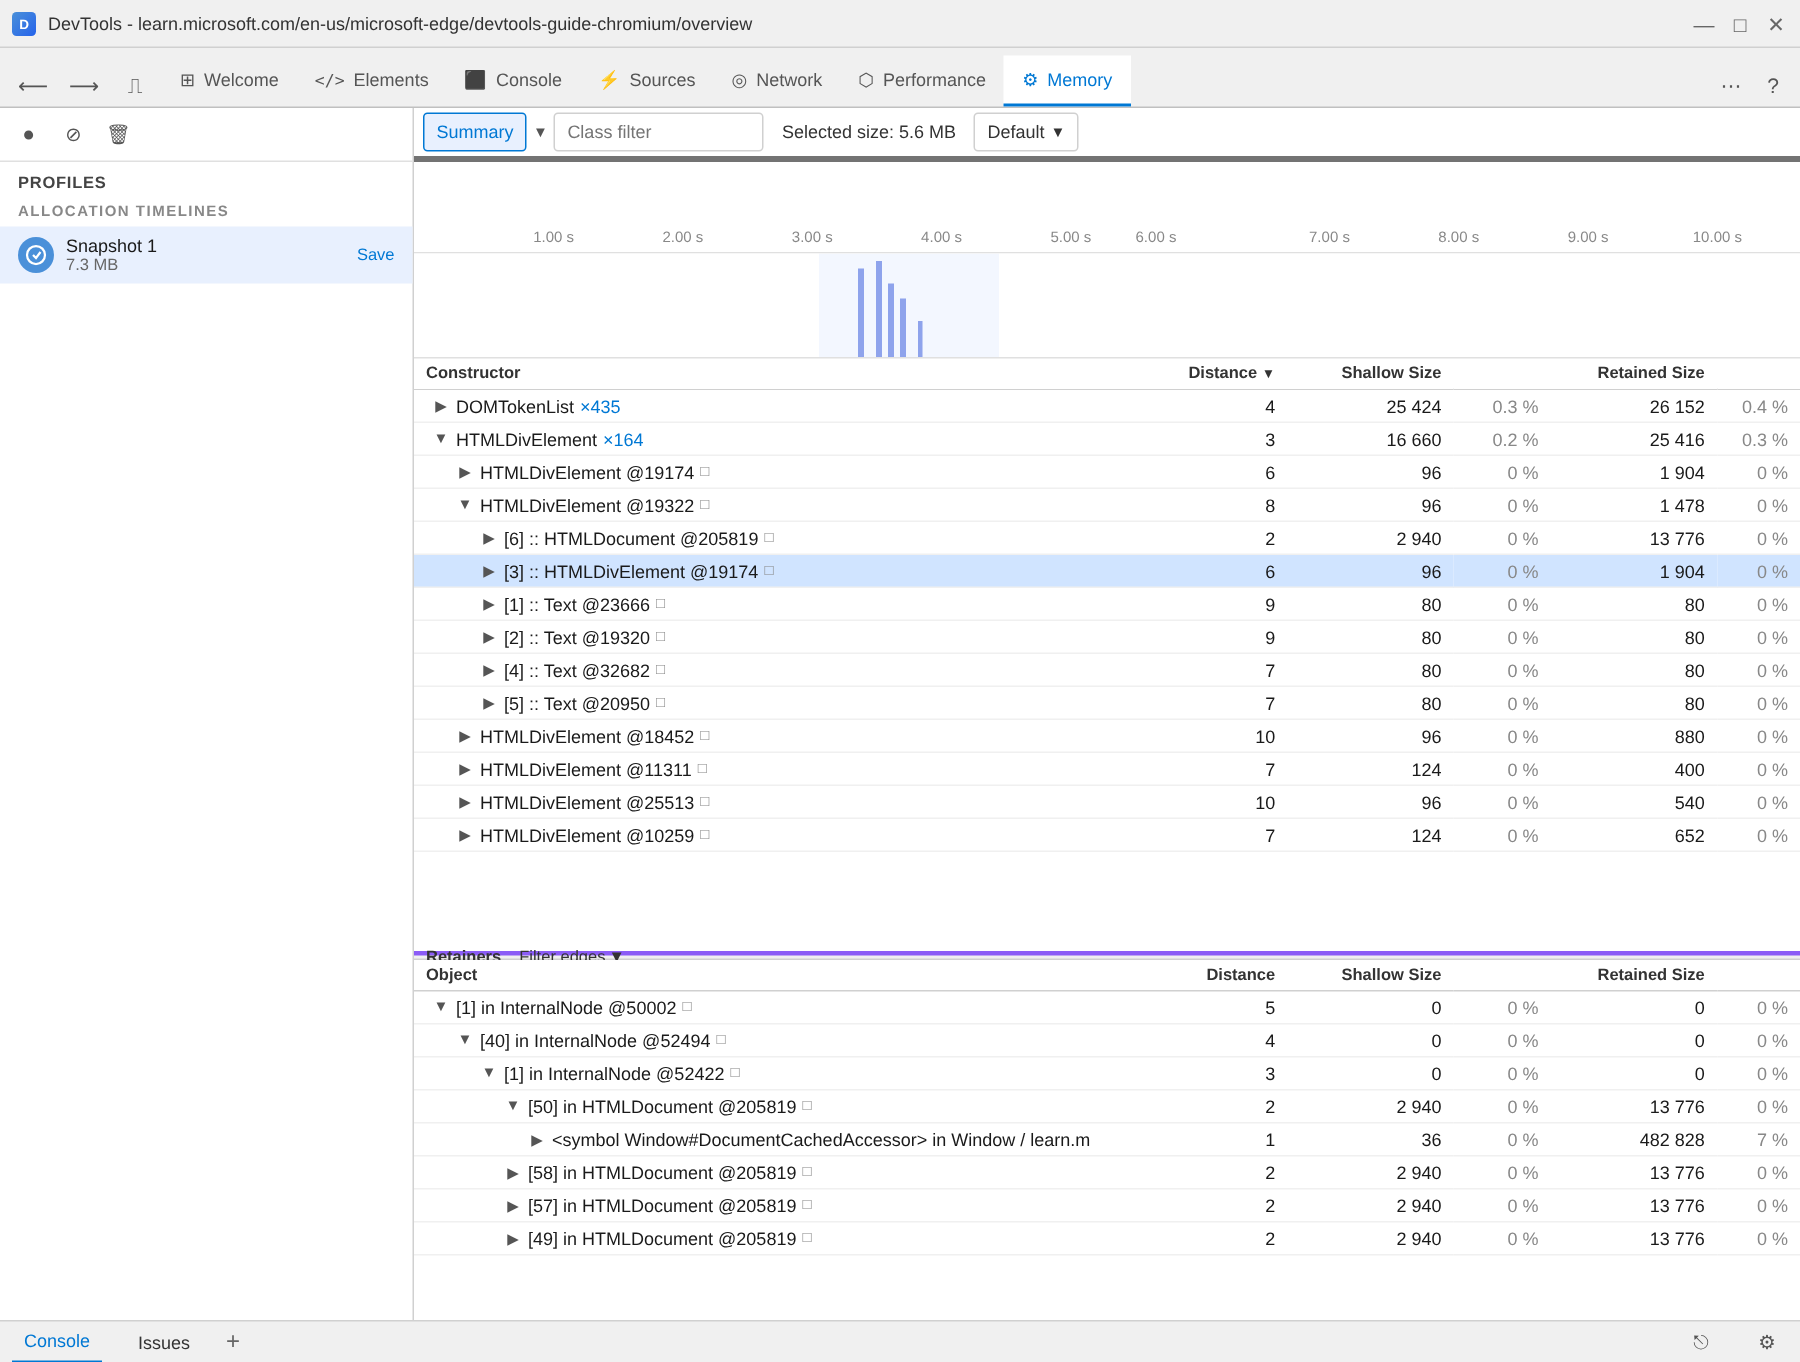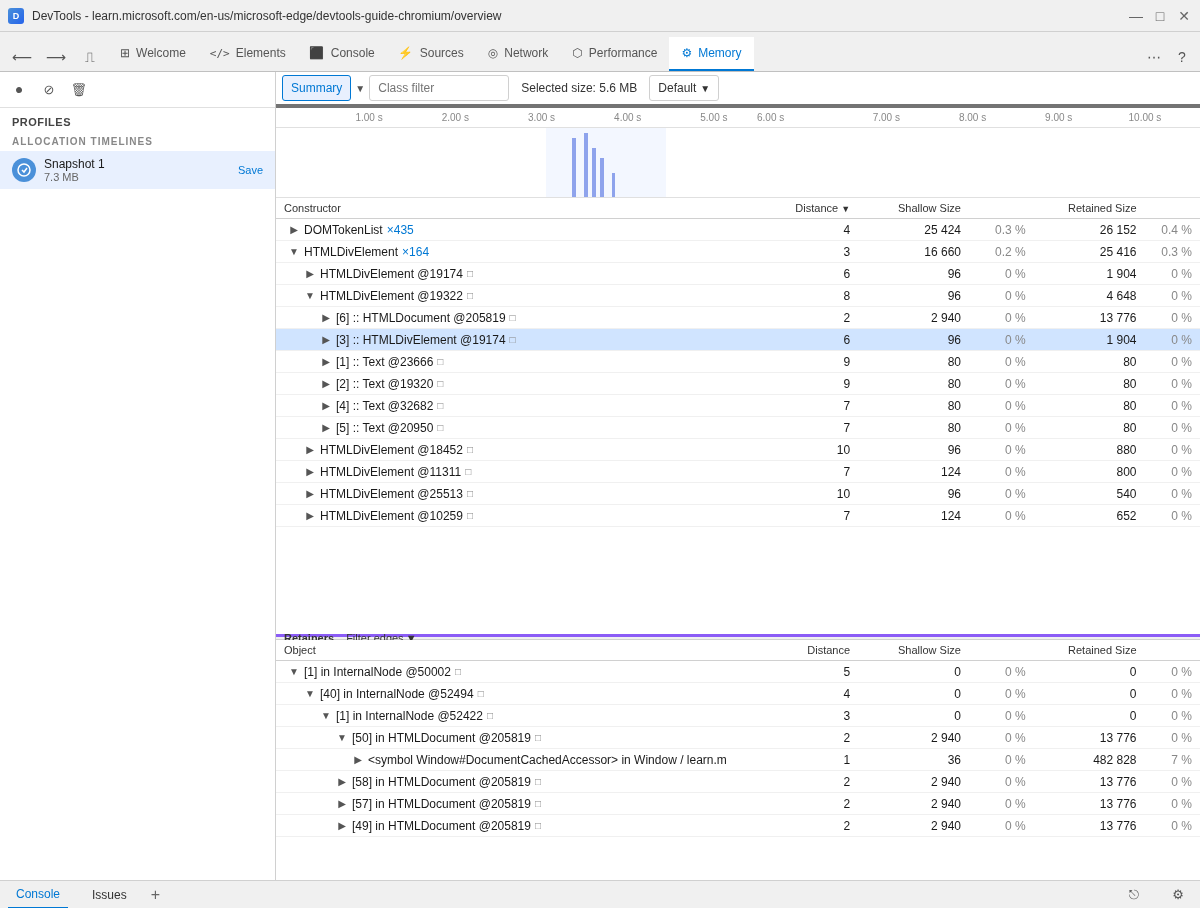--- a/index.html
+++ b/index.html
@@ -41,28 +41,28 @@
     .main-panel { flex: 1; display: flex; flex-direction: column; overflow: hidden; }
     
     
     .sub-toolbar { height: 36px; display: flex; align-items: center; padding: 0 6px; gap: 4px; border-bottom: 4px solid #737373; background: #fff; }
     .sub-btn { height: 26px; padding: 0 8px; border: 1px solid #d0d0d0; background: #fff; cursor: pointer; display: flex; align-items: center; gap: 4px; border-radius: 3px; font-size: 12px; color: #333; }
     .sub-btn.active { background: #e8f0fe; border-color: #0078d4; color: #0078d4; }
     .selected-size { padding: 0 8px; font-size: 12px; color: #333; }
     .default-btn { height: 26px; padding: 0 8px; border: 1px solid #d0d0d0; background: #fff; cursor: pointer; display: flex; align-items: center; gap: 4px; border-radius: 3px; font-size: 12px; color: #333; }
 
     
-    .timeline { height: 90px; background: #fff; border-bottom: 1px solid #e0e0e0; position: relative; overflow: hidden; }
+    .timeline { height: 90px; background: #fff; border-bottom: 1px solid #e0e0e0; position: relative; overflow: hidden; margin-top: 41px; }
     .timeline-ruler { height: 20px; display: flex; align-items: center; border-bottom: 1px solid #e0e0e0; padding: 0 4px; }
     
     
     .table-container { flex: 1; overflow-y: auto; position: relative; }
     .table { width: 100%; border-collapse: collapse; font-size: 12px; }
     .table-header { position: sticky; top: 0; background: #fff; z-index: 10; }
-    .table th { padding: 4px 8px; text-align: left; font-weight: 400; color: #333; border-bottom: 1px solid #d0d0d0; font-size: 11px; white-space: nowrap; }
+    .table th { padding: 4px 8px; text-align: left; font-weight: 700; color: #333; border-bottom: 1px solid #d0d0d0; font-size: 11px; white-space: nowrap; }
     .table th.right { text-align: right; }
     .table td { padding: 2px 8px; border-bottom: 1px solid #f0f0f0; height: 22px; white-space: nowrap; }
     .table td.right { text-align: right; }
     .table td.grey { color: #888; }
     .table tr.selected { background: #d0e4ff !important; }
     .constructor-cell { display: flex; align-items: center; gap: 4px; }
     .expand-btn { width: 12px; height: 12px; display: inline-flex; align-items: center; justify-content: center; cursor: pointer; color: #555; font-size: 10px; }
     .indent1 { padding-left: 20px; }
     .indent2 { padding-left: 36px; }
     .indent3 { padding-left: 52px; }
@@ -274,21 +274,21 @@
             <td>
               <div class="constructor-cell indent1">
                 <span class="expand-btn">▼</span>
                 <span>HTMLDivElement @19322</span>
                 <span class="link-icon">□</span>
               </div>
             </td>
             <td class="right">8</td>
             <td class="right">96</td>
             <td class="right grey">0 %</td>
-            <td class="right">4 648</td>
+            <td class="right">1 478</td>
             <td class="right grey">0 %</td>
           </tr>
 
           <tr>
             <td>
               <div class="constructor-cell indent2">
                 <span class="expand-btn">▶</span>
                 <span>[6] :: HTMLDocument @205819</span>
                 <span class="link-icon">□</span>
               </div>
@@ -394,21 +394,21 @@
             <td>
               <div class="constructor-cell indent1">
                 <span class="expand-btn">▶</span>
                 <span>HTMLDivElement @11311</span>
                 <span class="link-icon">□</span>
               </div>
             </td>
             <td class="right">7</td>
             <td class="right">124</td>
             <td class="right grey">0 %</td>
-            <td class="right">800</td>
+            <td class="right">400</td>
             <td class="right grey">0 %</td>
           </tr>
 
           <tr>
             <td>
               <div class="constructor-cell indent1">
                 <span class="expand-btn">▶</span>
                 <span>HTMLDivElement @25513</span>
                 <span class="link-icon">□</span>
               </div>

